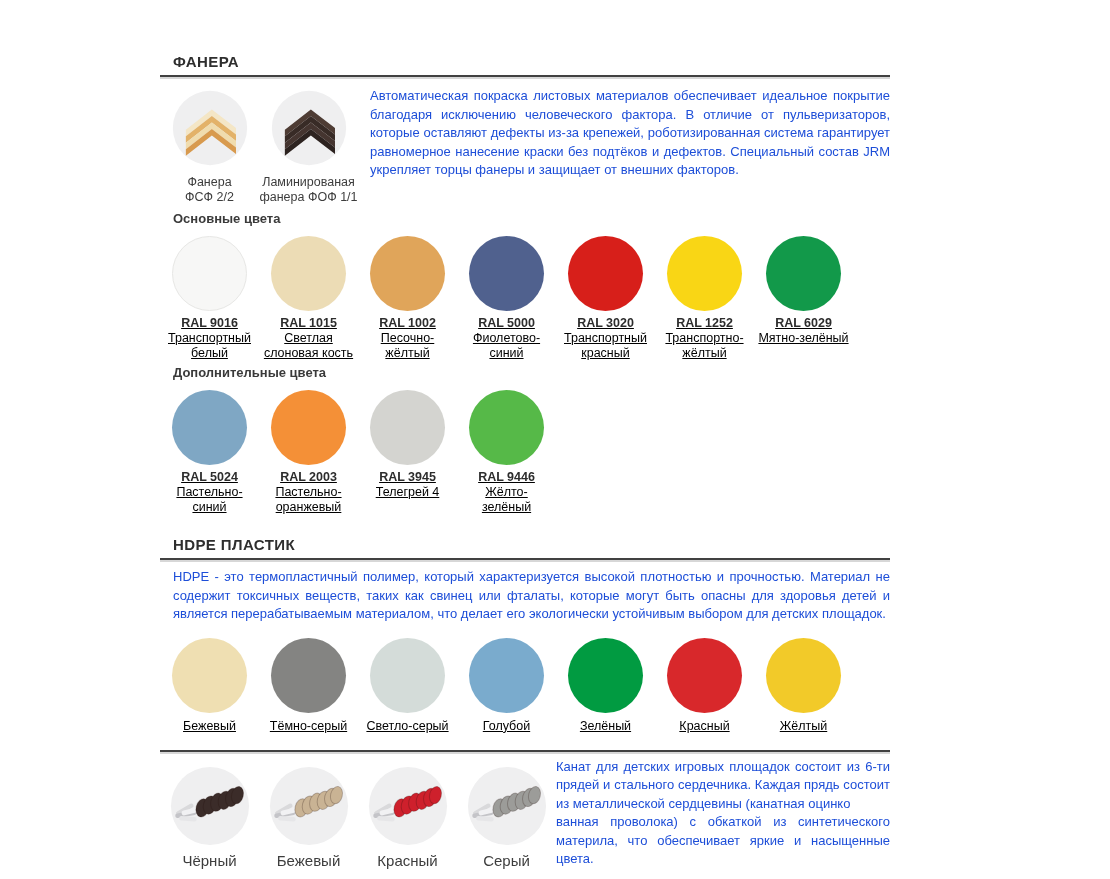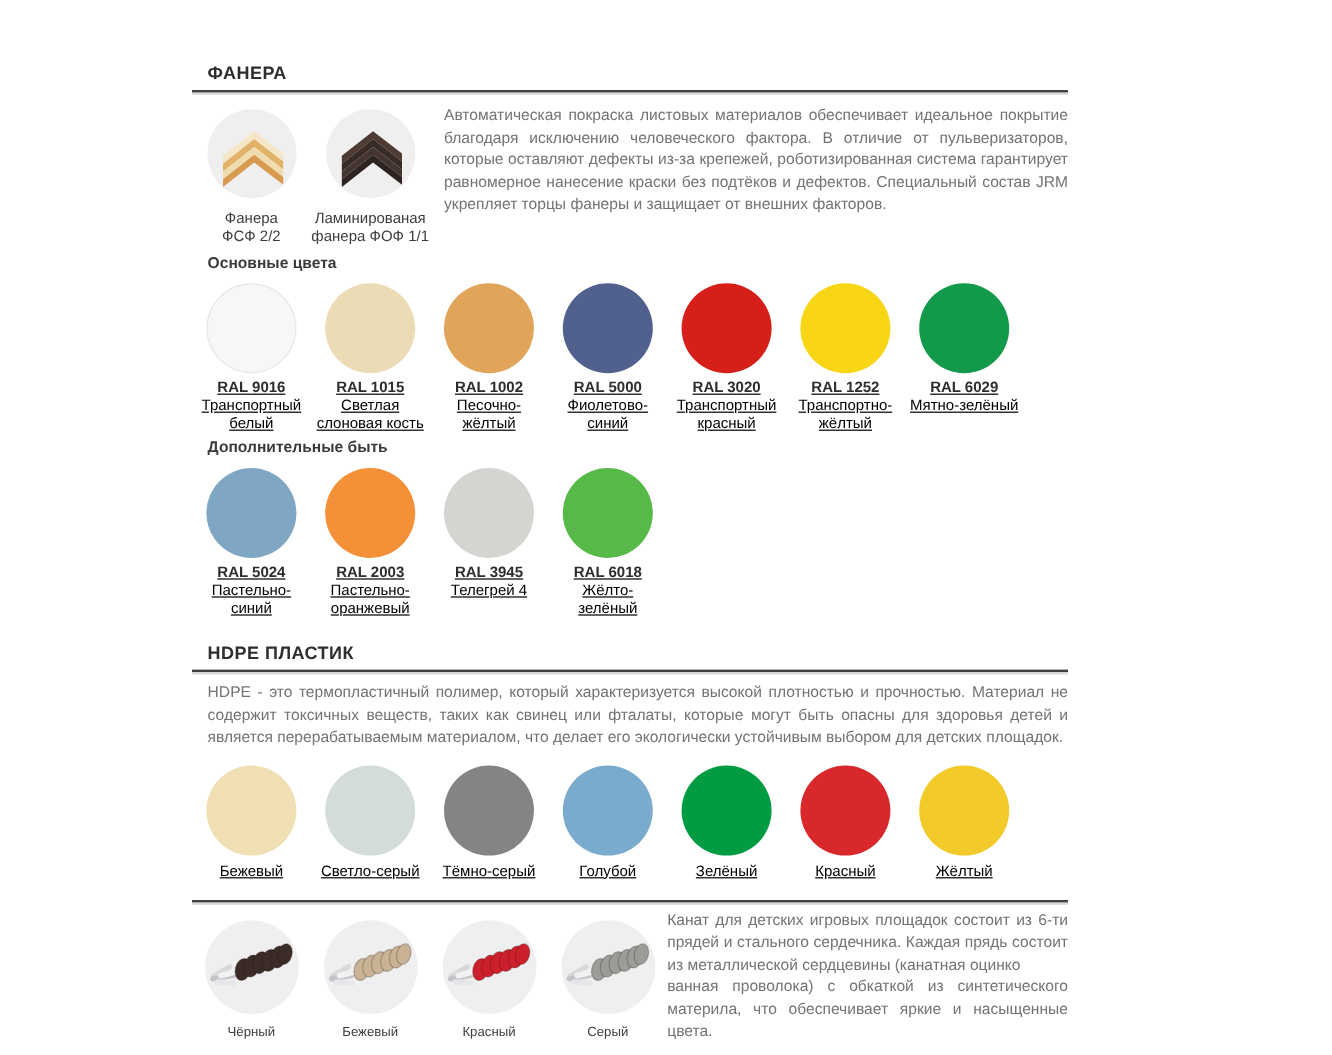--- a/index.html
+++ b/index.html
@@ -24,21 +24,21 @@
   .sec-rule {
     margin-top: 3px;
     height: 2px;
     background: #414141;
     box-shadow: 0 2px 0 #d7d7d7;
   }
 
   .para {
     font-size: 13px;
     line-height: 18.5px;
-    color: #737373;
+    color: #1d4ed8;
     text-align: justify;
   }
   .pre { white-space: pre-line; }
 
   
   .ply-row { display: flex; margin-top: 12px; }
   .materials { display: flex; width: 198px; flex: none; }
   .material { width: 99px; text-align: center; }
   .ply-photo { width: 78px; height: 78px; display: block; margin: 0 auto; }
   .material-label {
@@ -83,21 +83,21 @@
   .sec-para { margin: 8px 0 0 13px; width: 717px; }
   .hdpe-row { margin-top: 14px; }
   .hdpe-name { margin-top: 6px; }
 
   .sec-gap-rope { margin-top: 16px; }
   .rope-flex { display: flex; margin-top: 13px; }
   .rope-cells { display: flex; width: 396px; flex: none; }
   .rope-cell { width: 99px; text-align: center; }
   .rope-photo { width: 82px; height: 82px; display: block; margin: 0 auto; }
   .rope-label {
-    font-size: 11px;
+    font-size: 15px;
     color: #3d3d3d;
     line-height: 15px;
     margin-top: 6px;
   }
   .rope-para { flex: 1; margin-top: -7px; }
   .bottom-band {
     position: absolute;
     left: 0; top: 861px;
     width: 1110px; height: 5px;
     background: #f6f4f1;
@@ -188,21 +188,21 @@
 жёлтый</div>
           </div>
 
           <div class="swatch">
             <div class="swatch-circle" style="background: rgb(18, 153, 74);"></div>
             <div class="swatch-code">RAL 6029</div>
             <div class="swatch-name">Мятно-зелёный</div>
           </div>
         </div>
 
-      <h3 class="sub-title second">Дополнительные быть</h3>
+      <h3 class="sub-title second">Дополнительные цвета</h3>
       <div class="swatch-row">
 
           <div class="swatch">
             <div class="swatch-circle" style="background: rgb(127, 167, 196);"></div>
             <div class="swatch-code">RAL 5024</div>
             <div class="swatch-name">Пастельно-
 синий</div>
           </div>
 
           <div class="swatch">
@@ -213,46 +213,46 @@
           </div>
 
           <div class="swatch">
             <div class="swatch-circle" style="background: rgb(212, 212, 208);"></div>
             <div class="swatch-code">RAL 3945</div>
             <div class="swatch-name">Телегрей 4</div>
           </div>
 
           <div class="swatch">
             <div class="swatch-circle" style="background: rgb(86, 185, 72);"></div>
-            <div class="swatch-code">RAL 6018</div>
+            <div class="swatch-code">RAL 9446</div>
             <div class="swatch-name">Жёлто-
 зелёный</div>
           </div>
         </div>
     </section>
 
     <section class="sec-gap-hdpe">
       <h2 class="sec-title">HDPE ПЛАСТИК</h2>
       <div class="sec-rule"></div>
       <p class="para sec-para">HDPE - это термопластичный полимер, который характеризуется высокой плотностью и прочностью. Материал не содержит токсичных веществ, таких как свинец или фталаты, которые могут быть опасны для здоровья детей и является перерабатываемым материалом, что делает его экологически устойчивым выбором для детских площадок.</p>
       <div class="swatch-row hdpe-row">
 
           <div class="swatch">
             <div class="swatch-circle" style="background: rgb(239, 223, 178);"></div>
             <div class="swatch-name hdpe-name">Бежевый</div>
           </div>
 
           <div class="swatch">
+            <div class="swatch-circle" style="background: rgb(132, 132, 130);"></div>
+            <div class="swatch-name hdpe-name">Тёмно-серый</div>
+          </div>
+
+          <div class="swatch">
             <div class="swatch-circle" style="background: rgb(212, 220, 217);"></div>
             <div class="swatch-name hdpe-name">Светло-серый</div>
-          </div>
-
-          <div class="swatch">
-            <div class="swatch-circle" style="background: rgb(132, 132, 130);"></div>
-            <div class="swatch-name hdpe-name">Тёмно-серый</div>
           </div>
 
           <div class="swatch">
             <div class="swatch-circle" style="background: rgb(122, 171, 205);"></div>
             <div class="swatch-name hdpe-name">Голубой</div>
           </div>
 
           <div class="swatch">
             <div class="swatch-circle" style="background: rgb(1, 155, 65);"></div>
             <div class="swatch-name hdpe-name">Зелёный</div>

